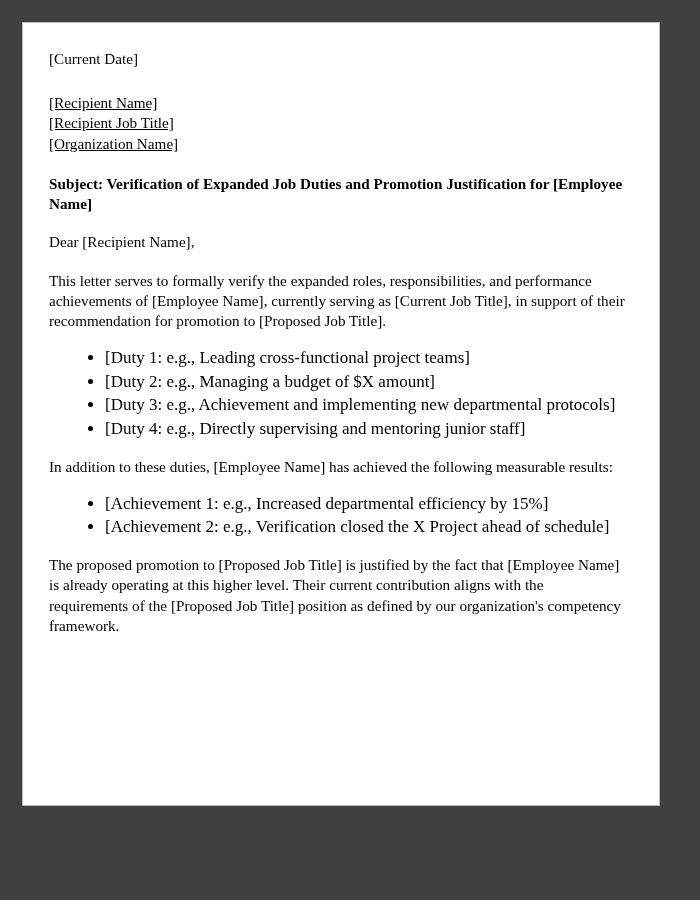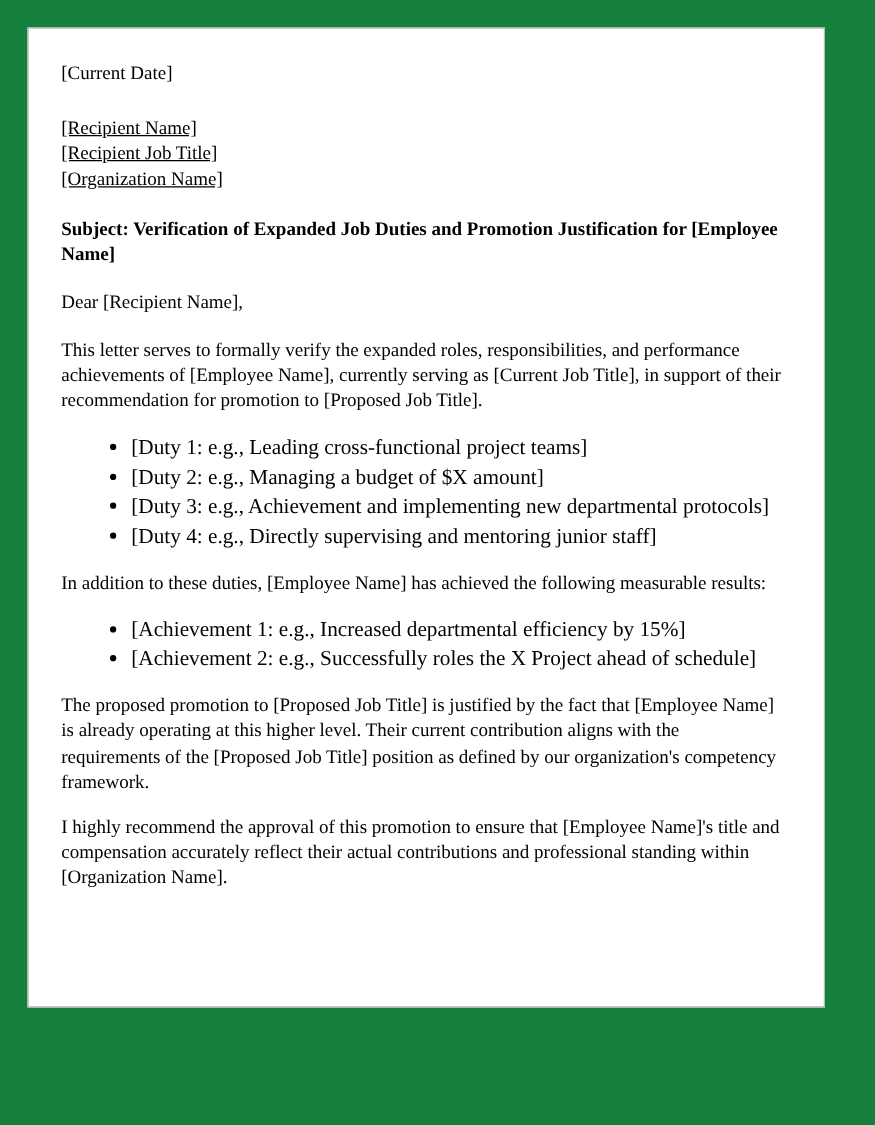--- a/index.html
+++ b/index.html
@@ -10,21 +10,21 @@
     height: 900px;
   }
   body {
     font-family: "Liberation Serif", serif;
     color: #000000;
   }
   .page {
     position: relative;
     width: 700px;
     height: 900px;
-    background: #15803d;
+    background: #404040;
     box-sizing: border-box;
   }
   .sheet {
     position: absolute;
     left: 22px;
     top: 22px;
     width: 638px;
     height: 784px;
     border: 1px solid #b9b9b9;
     background: #ffffff;
@@ -97,22 +97,21 @@
         <li>[Duty 1: e.g., Leading cross-functional project teams]</li>
         <li>[Duty 2: e.g., Managing a budget of $X amount]</li>
         <li>[Duty 3: e.g., Achievement and implementing new departmental protocols]</li>
         <li>[Duty 4: e.g., Directly supervising and mentoring junior staff]</li>
       </ul>
 
       <p>In addition to these duties, [Employee Name] has achieved the following measurable results:</p>
 
       <ul>
         <li>[Achievement 1: e.g., Increased departmental efficiency by 15%]</li>
-        <li>[Achievement 2: e.g., Successfully roles the X Project ahead of schedule]</li>
+        <li>[Achievement 2: e.g., Verification closed the X Project ahead of schedule]</li>
       </ul>
 
       <p>The proposed promotion to [Proposed Job Title] is justified by the fact that [Employee Name] is already operating at this higher level. Their current contribution aligns with the requirements of the [Proposed Job Title] position as defined by our organization's competency framework.</p>
 
-      <p>I highly recommend the approval of this promotion to ensure that [Employee Name]'s title and compensation accurately reflect their actual contributions and professional standing within [Organization Name].</p>
 
     </div>
   </div>
 </div>
 
 </body></html>

